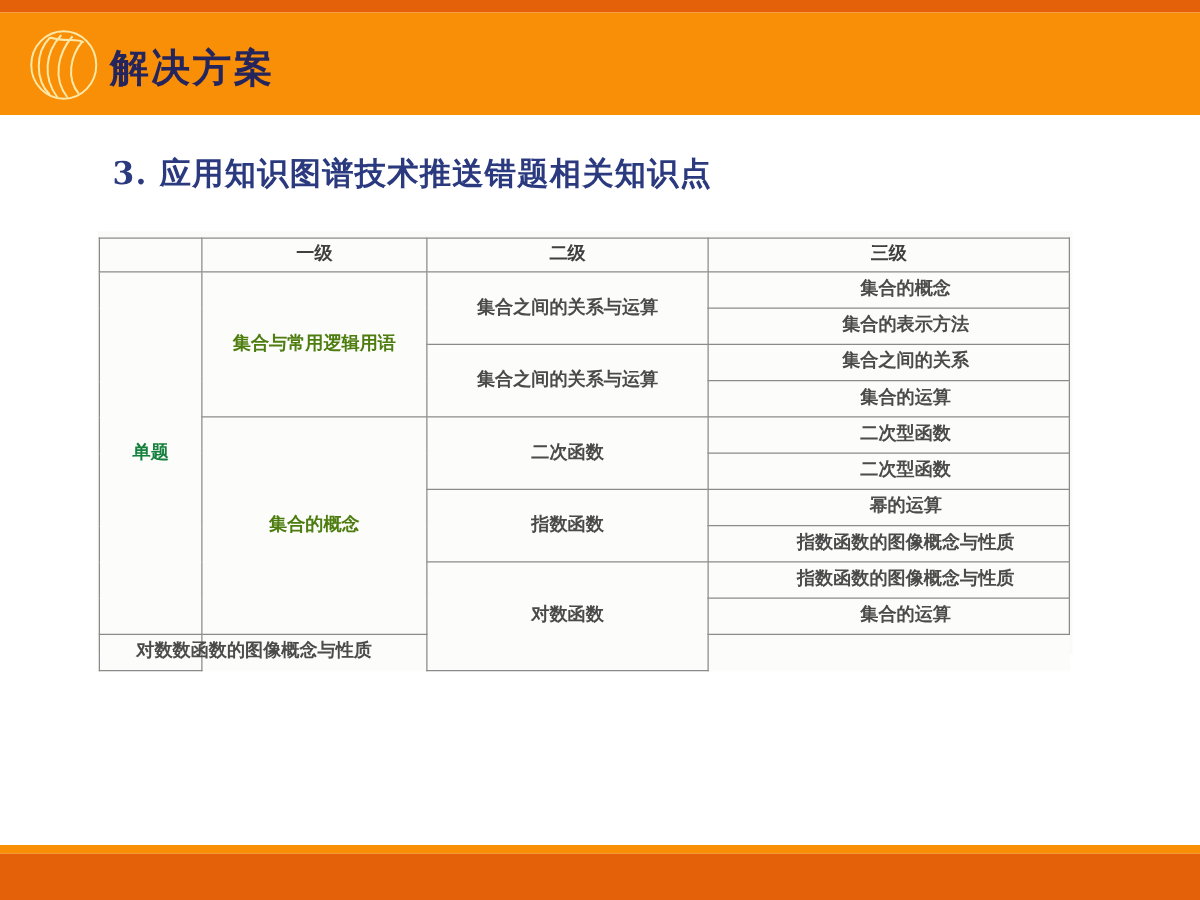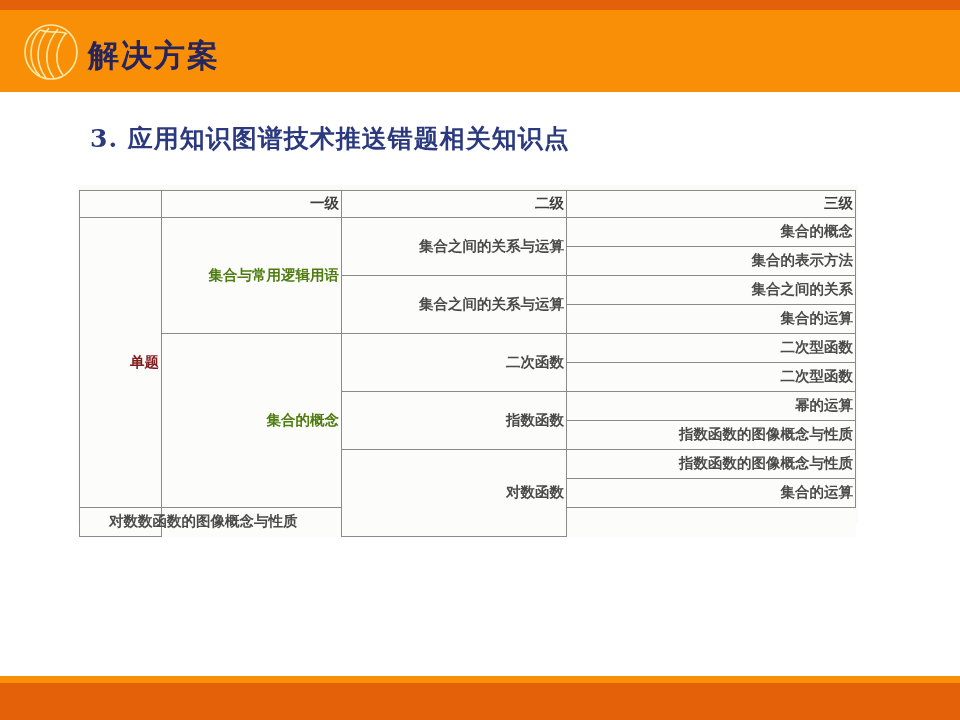--- a/index.html
+++ b/index.html
@@ -77,21 +77,21 @@
   }
   table.kg-table {
     border-collapse: collapse;
     width: 776px;
     margin-left: 1px;
     table-layout: fixed;
     background: #FCFCFB;
   }
   table.kg-table td {
     border: 1px solid #8A8A8A;
-    text-align: right;
+    text-align: center;
     vertical-align: middle;
     color: #4A4A4A;
     font-family: "DejaVu Sans", "Liberation Sans", sans-serif;
     font-size: 14.5px;
     padding: 0 2px;
     line-height: 1.1;
     white-space: nowrap;
   }
   table.kg-table td.hdr {
     height: 26px;
@@ -108,21 +108,21 @@
   table.kg-table td.lvl2 {
     font-weight: bold;
     color: #4A4A4A;
   }
   table.kg-table td.lvl1 {
     font-weight: bold;
     color: #4d7c0f;
   }
   table.kg-table td.lvl0 {
     font-weight: bold;
-    color: #7f1d1d;
+    color: #15803d;
     width: 80px;
   }
   table.kg-table td.blank {
     border: 1px solid #8A8A8A;
   }
   .col-a { width: 82px; }
   .col-b { width: 180px; }
   .col-c { width: 225px; }
   .col-d { width: 289px; }
 

